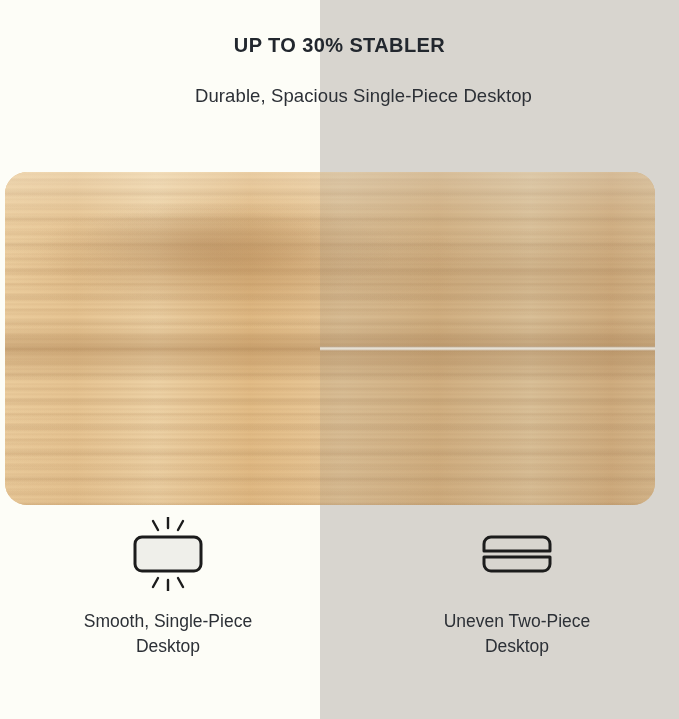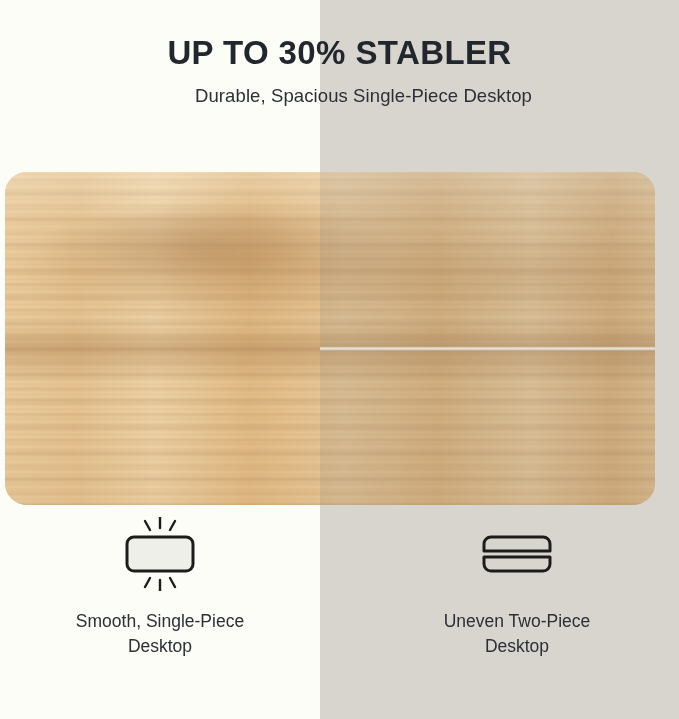--- a/index.html
+++ b/index.html
@@ -12,21 +12,21 @@
   #stage{position:relative;width:679px;height:719px;overflow:hidden;}
 
   
   .bg-left{position:absolute;left:0;top:0;width:320px;height:719px;background:#FDFDF7;}
   .bg-right{position:absolute;left:320px;top:0;width:359px;height:719px;background:#E9E6E1;}
 
   
   .headline{
     position:absolute;left:0;top:34px;width:679px;
     text-align:center;
-    font-size:33px;font-weight:700;letter-spacing:0.4px;
+    font-size:20px;font-weight:700;letter-spacing:0.4px;
     color:#22272E;
     line-height:1.15;
     z-index:6;
   }
   .subhead{
     position:absolute;left:0;top:85px;width:679px;
     text-align:center;
     font-size:18.5px;font-weight:400;letter-spacing:0.1px;
     color:#2C3036;
     z-index:6;
@@ -106,21 +106,21 @@
   
   .tint{
     position:absolute;left:320px;top:0;width:359px;height:719px;
     background:rgba(128,122,112,.155);
     z-index:5;
     pointer-events:none;
   }
 
   
   .col{position:absolute;top:515px;width:320px;z-index:6;}
-  .col-left{left:0;}
+  .col-left{left:8px;}
   .col-right{left:357px;width:320px;}
 
   .icon-box{height:78px;display:flex;align-items:center;justify-content:center;}
   .cap{
     margin-top:16px;
     text-align:center;
     font-size:17.5px;line-height:1.45;color:#2C3036;font-weight:400;
     padding:0 26px;
   }
 </style>

